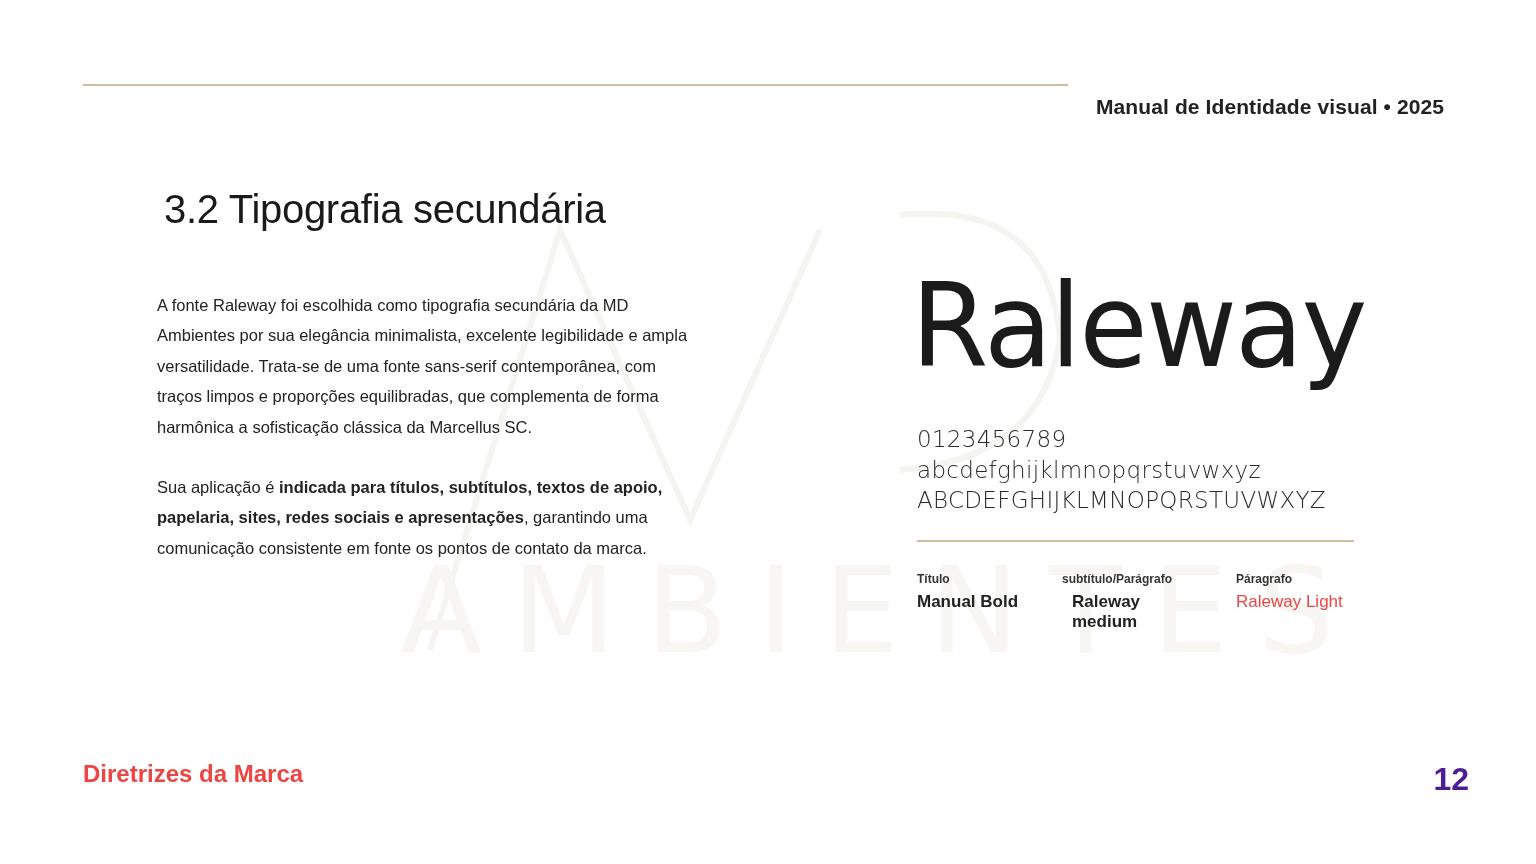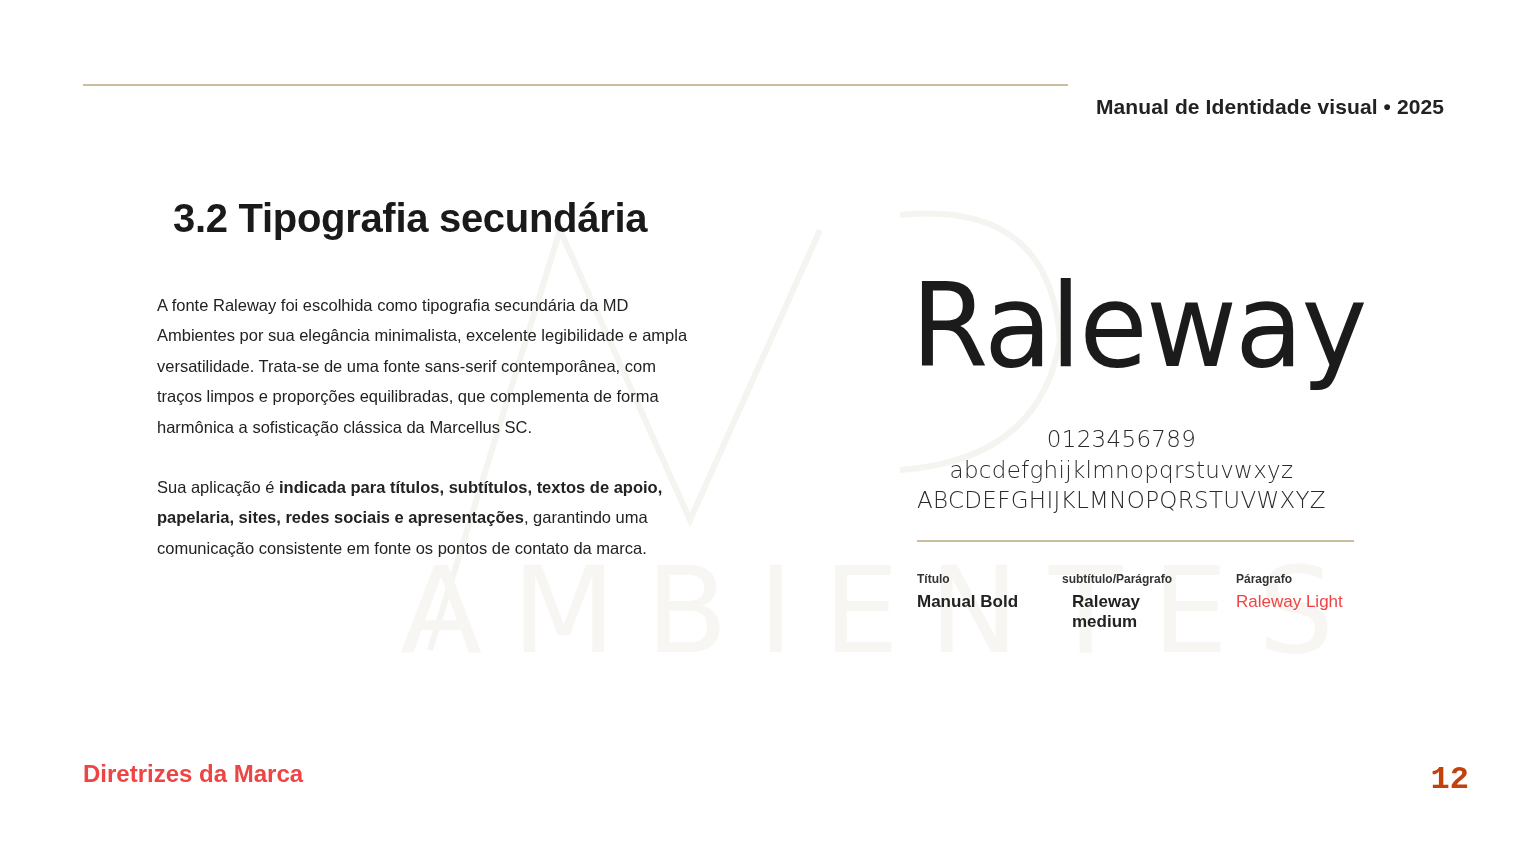--- a/index.html
+++ b/index.html
@@ -11,61 +11,61 @@
     .watermark { position: absolute; inset: 0; pointer-events: none; }
     .header-line {
       position: absolute; left: 83px; top: 84px; width: 985px; height: 2px;
       background: #cbbd9e;
     }
     .header-title {
       position: absolute; left: 1096px; top: 71px; font-size: 21px; font-weight: 700;
       color: #222; letter-spacing: 0.1px; white-space: nowrap; margin-top: 24px;
     }
     .page-title {
-      position: absolute; left: 157px; top: 180px; margin: 16px;
-      font-size: 40px; font-weight: 700; color: #1a1a1a; letter-spacing: -0.3px;
+      position: absolute; left: 157px; top: 180px; margin: 7px;
+      font-size: 40px; font-weight: 400; color: #1a1a1a; letter-spacing: -0.3px;
     }
     .body-text {
       position: absolute; left: 157px; top: 290px; width: 540px;
       font-size: 16.5px; line-height: 30.4px; color: #222;
     }
     .body-text p { margin: 0; }
     .body-text .subhead { font-weight: 700; }
     .body-text .gap { height: 30px; }
     .body-text b { font-weight: 700; }
     .specimen-word {
       position: absolute; left: 911px; top: 256px; font-size: 116px;
       font-weight: 400; color: #1b1b1b; letter-spacing: -2px; line-height: 1.2;
       font-family: "DejaVu Sans", sans-serif;
       transform: scaleX(0.96); transform-origin: left top;
     }
     .glyphs {
       position: absolute; left: 917px; top: 424px; font-size: 23px;
       line-height: 30.5px; color: #2a2a2a; letter-spacing: 0.3px;
       font-family: "DejaVu Sans", sans-serif; font-weight: 300;
     }
-    .glyphs div { white-space: nowrap; text-align: center; }
+    .glyphs div { white-space: nowrap; }
     .divider-line {
       position: absolute; left: 917px; top: 540px; width: 437px; height: 2px;
       background: #cbbd9e;
     }
     .weights { position: absolute; left: 917px; top: 572px; display: flex; }
     .weight { margin-right: 38px; }
     .weight .label { font-size: 12px; font-weight: 700; color: #333; margin-bottom: 6px; }
     .weight .name { font-size: 17px; color: #222; }
     .weight.w1 { width: 107px; }
     .weight.w2 { width: 136px; }
     .weight.bold .name { font-weight: 700; }
     .weight.medium .name { font-weight: 700; margin-left: 10px; }
     .weight.light .name { font-weight: 400; color: #ef4444; }
     .footer-left {
       position: absolute; left: 83px; top: 760px; font-size: 24px; font-weight: 700; color: #ef4444;
     }
     .page-number {
-      position: absolute; right: 67px; top: 761px; font-size: 32px; font-weight: 700; color: #c2410c; font-family: Liberation Mono, monospace;
+      position: absolute; right: 67px; top: 761px; font-size: 32px; font-weight: 700; color: #4c1d95;
     }
   </style>
 </head>
 <body>
 
 <svg class="watermark" width="1536" height="864" viewBox="0 0 1536 864">
   <g fill="none" stroke="#f5f4f0" stroke-width="6">
     <path d="M430 650 L560 230 L690 520 L820 230"></path>
     <path d="M900 215 Q1050 200 1060 340 Q1040 460 900 470"></path>
   </g>

